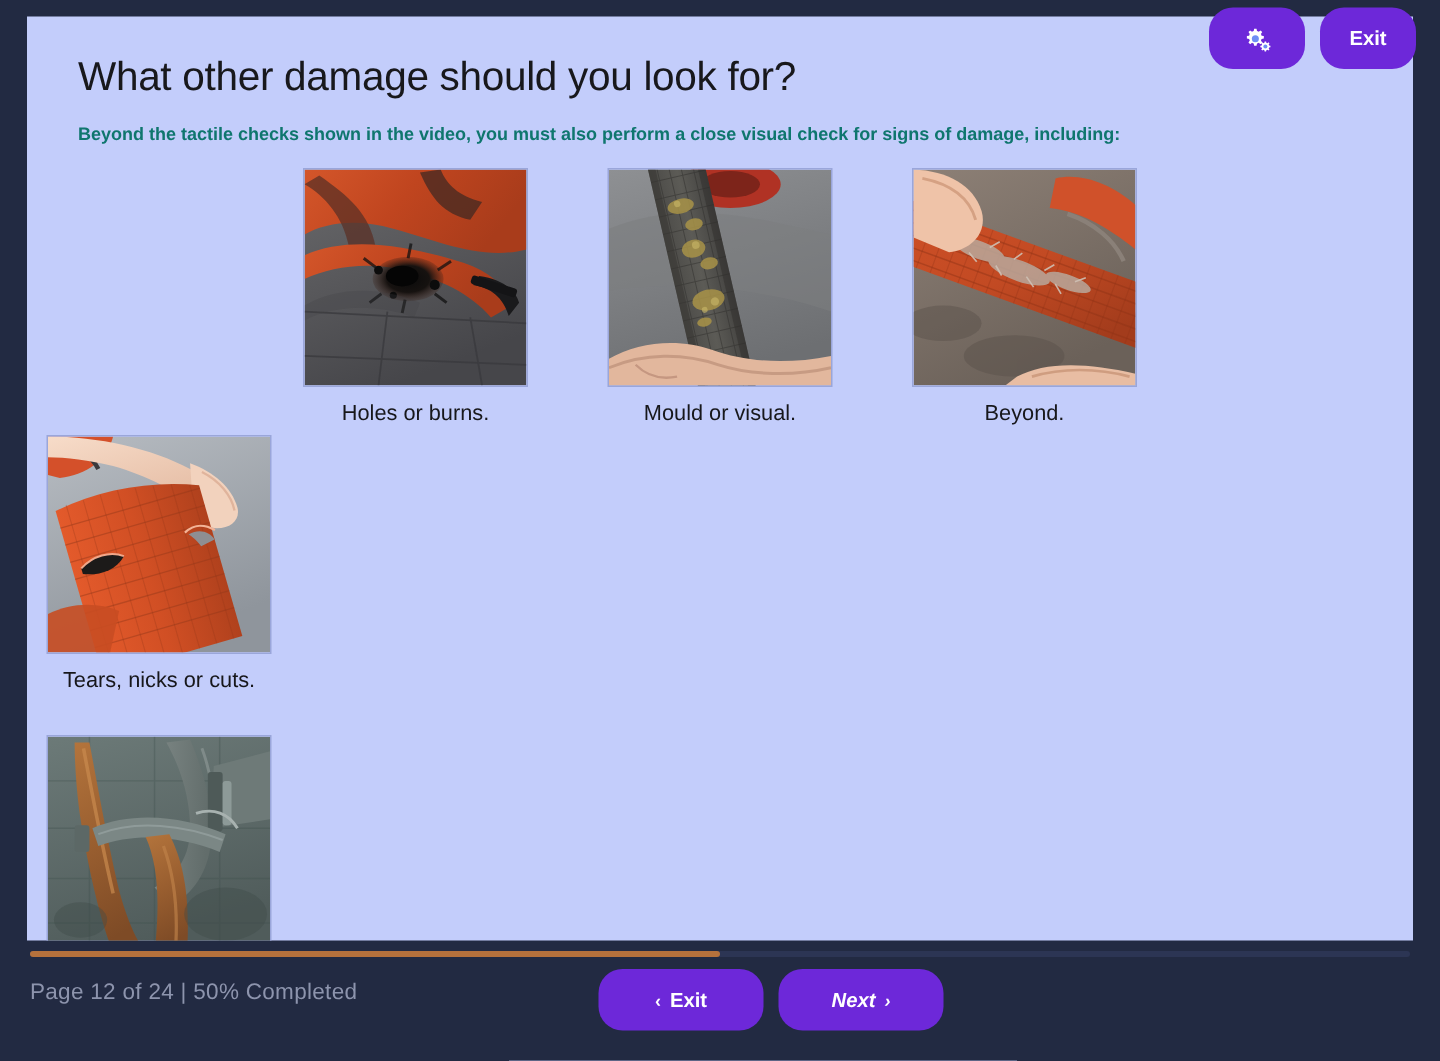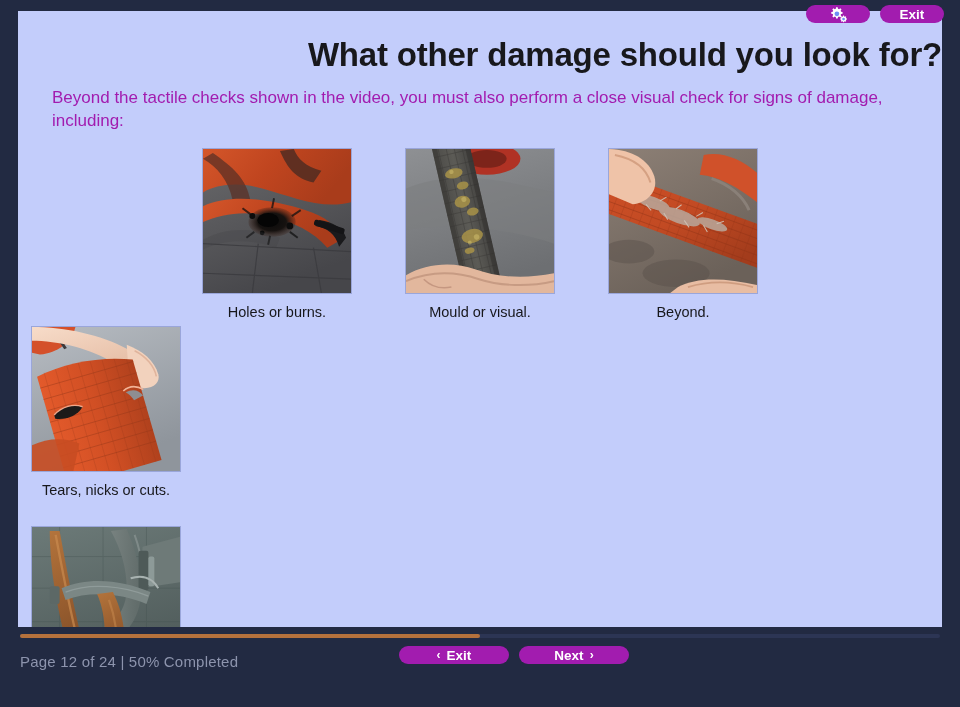--- a/index.html
+++ b/index.html
@@ -27,34 +27,34 @@
     top: 11px;
     width: 924px;
     height: 616px;
     background: #c3cdfb;
     box-sizing: border-box;
     overflow: hidden;
   }
 
   #slide-title {
     margin: 26px 0 0 34px;
-    font-size: 33px;
-    font-weight: 700;
+    font-size: 27px;
+    font-weight: 400;
     color: #18181c;
     letter-spacing: -0.2px;
     line-height: 1.1;
-    text-align: right;
   }
 
   #slide-intro {
     margin: 14px 34px 0 34px;
-    font-size: 17px;
+    font-size: 12px;
     line-height: 1.35;
-    color: #a21caf;
+    color: #0f766e;
     max-width: 840px;
+    font-weight: bold;
   }
 
   
   .card-row {
     display: flex;
     justify-content: center;
     gap: 27px;
   }
   #row-1 { margin-top: 15px; }
   #row-2 { margin-top: 5px; flex-direction: column; }
@@ -118,36 +118,36 @@
     letter-spacing: 0.2px;
   }
   #nav-buttons {
     position: absolute;
     left: 399px;
     top: 646px;
     display: flex;
     gap: 10px;
   }
   .pill {
-    background: #a21caf;
+    background: #6d28d9;
     color: #ffffff;
     border: none;
     border-radius: 16px;
     font-family: "Liberation Sans", sans-serif;
     font-size: 13.5px;
     font-weight: 700;
-    height: 18px;
+    height: 41px;
     display: inline-flex;
     align-items: center;
     justify-content: center;
     cursor: pointer;
     padding: 0;
   }
   #prev-button { width: 110px; gap: 6px; }
-  #next-button { width: 110px; gap: 6px; }
+  #next-button { width: 110px; gap: 6px; font-style: italic; }
   .chev { font-size: 12px; font-weight: 700; line-height: 1; }
 
   #right-buttons {
     position: absolute;
     right: 16px;
     top: 5px;
     display: flex;
     gap: 10px;
   }
   #settings-button { width: 64px; }

